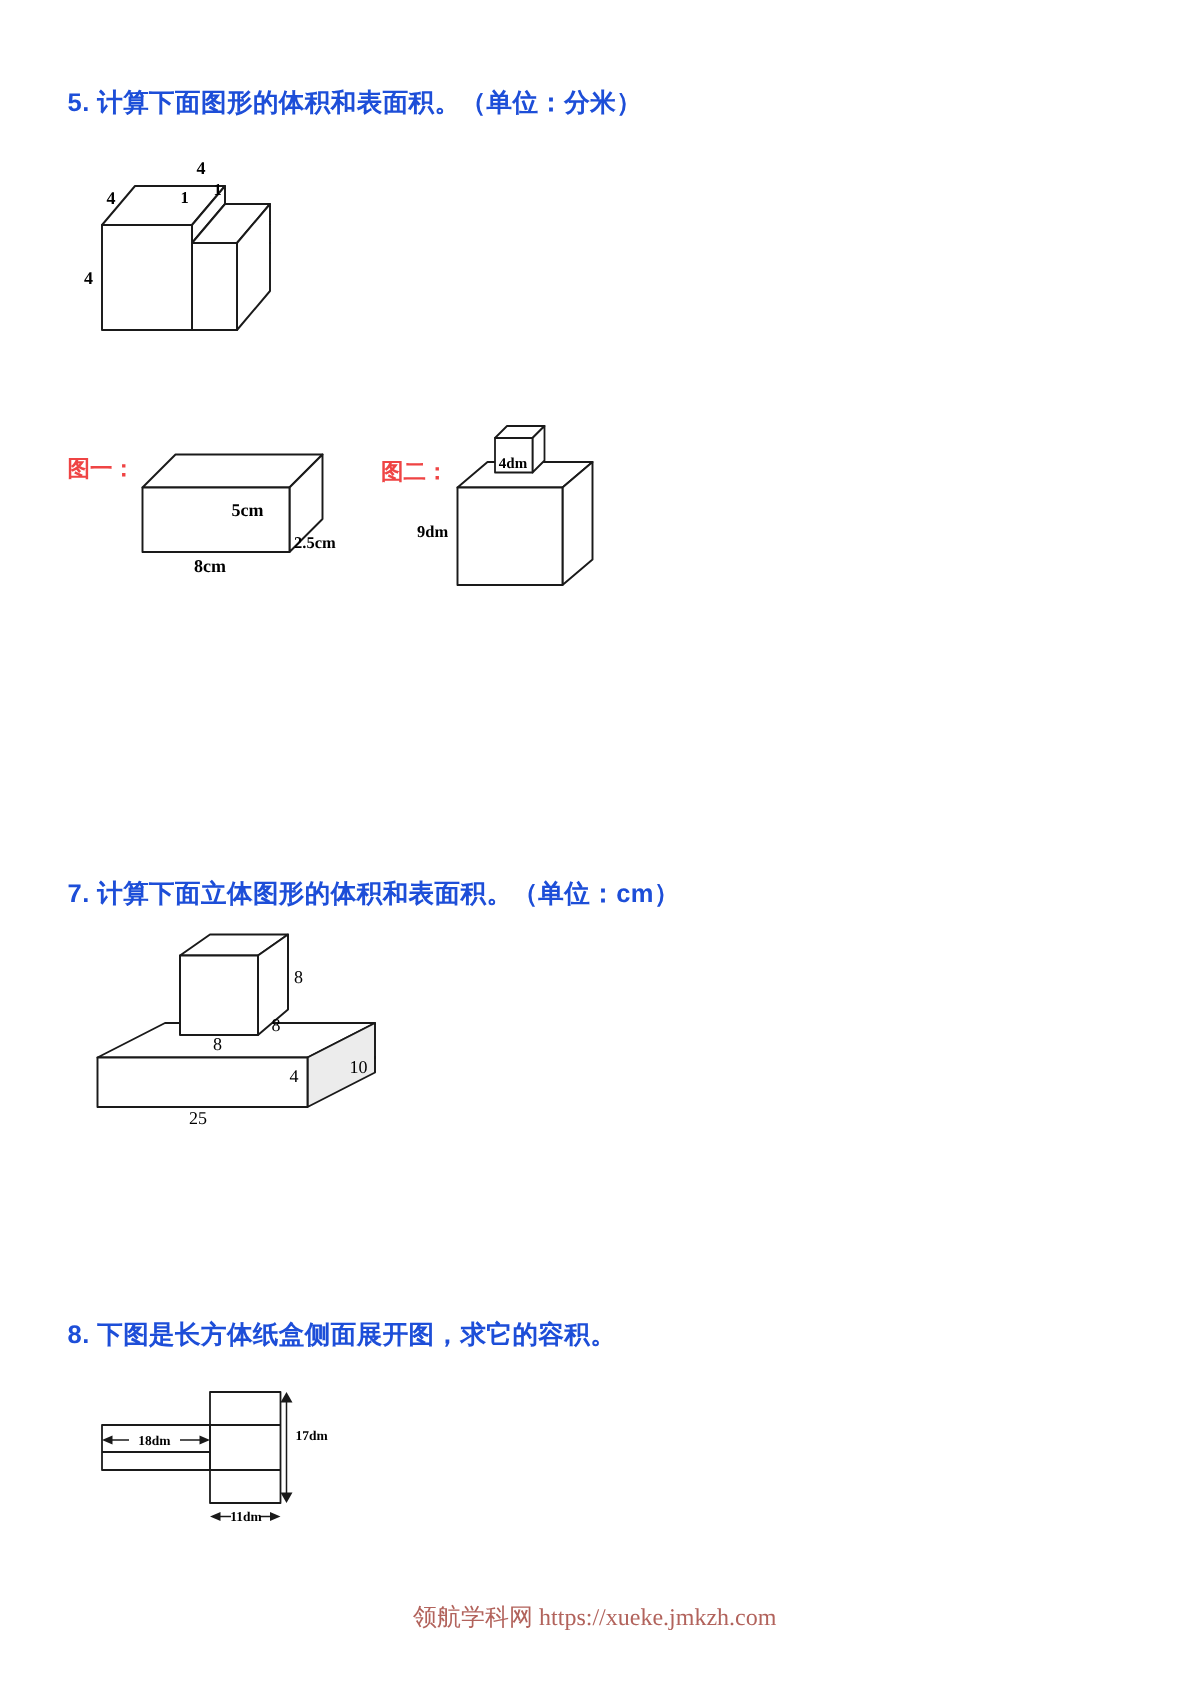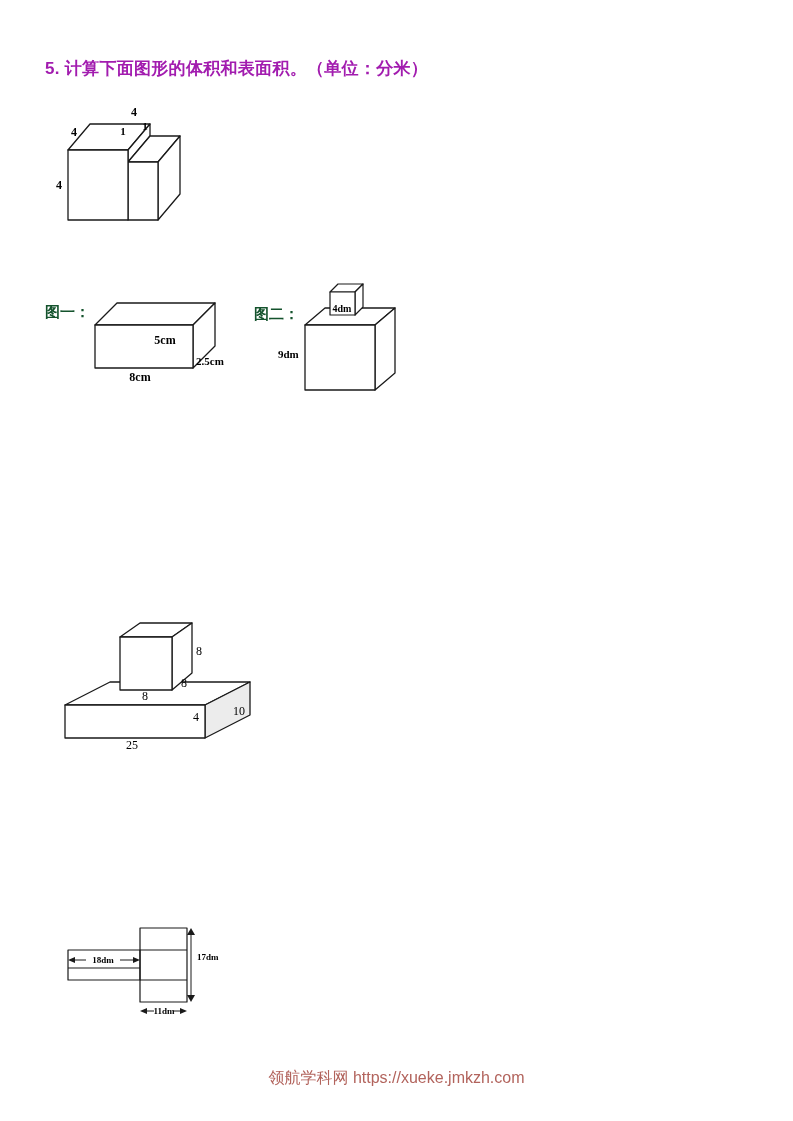--- a/index.html
+++ b/index.html
@@ -3,34 +3,34 @@
 <meta charset="utf-8">
 <style>
   * { margin:0; padding:0; box-sizing:border-box; }
   html,body { background:#ffffff; }
   .page {
     position:relative; width:793px; height:1121px; background:#ffffff;
     font-family:"Liberation Sans","DejaVu Sans",sans-serif; color:#111; overflow:hidden;
   }
   .qtext {
     position:absolute; left:45px; font-size:17px; font-weight:600;
-    letter-spacing:0.3px; color:#a21caf; white-space:nowrap;
+    letter-spacing:0.3px; color:#1d4ed8; white-space:nowrap;
   }
   .fig-caption {
-    position:absolute; font-size:15px; font-weight:700; color:#14532d; white-space:nowrap;
+    position:absolute; font-size:15px; font-weight:700; color:#ef4444; white-space:nowrap;
   }
   .fig { position:absolute; }
   .fig text {
     font-family:"Liberation Serif","DejaVu Serif",serif;
     font-weight:700; fill:#000;
   }
   .fig--plain text { font-weight:400; }
   .footer {
     position:absolute; top:1068px; left:0; width:793px; text-align:center;
-    font-size:16px; color:#b2635c;
+    font-size:16px; color:#b2635c;font-family:Liberation Serif, serif;
   }
   .footer-url { color:#b2635c; text-decoration:none; cursor:pointer; }
 </style>
 </head>
 <body>
 
 <div class="page">
 
   <div class="qtext" style="top:57px">5. 计算下面图形的体积和表面积。（单位：分米）</div>
 
@@ -72,40 +72,42 @@
     </g>
     <g fill="#ffffff" stroke="#1a1a1a" stroke-width="1.2" stroke-linejoin="round">
       <polygon points="60,14 68,6 93,6 85,14"></polygon>
       <polygon points="85,14 93,6 93,29 85,37"></polygon>
       <polygon points="60,14 85,14 85,37 60,37"></polygon>
     </g>
     <text x="72" y="34" font-size="10" text-anchor="middle">4dm</text>
     <text x="8" y="80" font-size="11" text-anchor="start">9dm</text>
   </svg>
 
+  <div class="qtext" style="top:584px">7. 计算下面立体图形的体积和表面积。（单位：cm）</div>
 
   <svg class="fig fig--plain" style="left:55px; top:618px" width="235" height="140" viewBox="0 0 235 140">
     <g stroke="#1a1a1a" stroke-width="1.3" stroke-linejoin="round">
       <polygon fill="#ffffff" points="10,87 55,64 195,64 150,87"></polygon>
       <polygon fill="#ececec" points="150,87 195,64 195,97 150,120"></polygon>
       <polygon fill="#ffffff" points="10,87 150,87 150,120 10,120"></polygon>
     </g>
     <g fill="#ffffff" stroke="#1a1a1a" stroke-width="1.3" stroke-linejoin="round">
       <polygon points="65,19 85,5 137,5 117,19"></polygon>
       <polygon points="117,19 137,5 137,55 117,72"></polygon>
       <polygon points="65,19 117,19 117,72 65,72"></polygon>
     </g>
     <text x="141" y="37" font-size="12" text-anchor="start">8</text>
     <text x="126" y="69" font-size="12" text-anchor="start">8</text>
     <text x="90" y="82" font-size="12" text-anchor="middle">8</text>
     <text x="141" y="103" font-size="12" text-anchor="middle">4</text>
     <text x="184" y="97" font-size="12" text-anchor="middle">10</text>
     <text x="77" y="131" font-size="12" text-anchor="middle">25</text>
   </svg>
 
+  <div class="qtext" style="top:878px">8. 下图是长方体纸盒侧面展开图，求它的容积。</div>
 
   <svg class="fig" style="left:60px; top:922px" width="185" height="100" viewBox="0 0 185 100">
     <g fill="none" stroke="#1a1a1a" stroke-width="1.2" stroke-linejoin="round">
       <rect x="8" y="28" width="72" height="30"></rect>
       <line x1="8" y1="46" x2="80" y2="46"></line>
       <rect x="80" y="6" width="47" height="74"></rect>
       <line x1="80" y1="28" x2="127" y2="28"></line>
       <line x1="80" y1="58" x2="127" y2="58"></line>
     </g>
     <g stroke="#1a1a1a" stroke-width="1">

